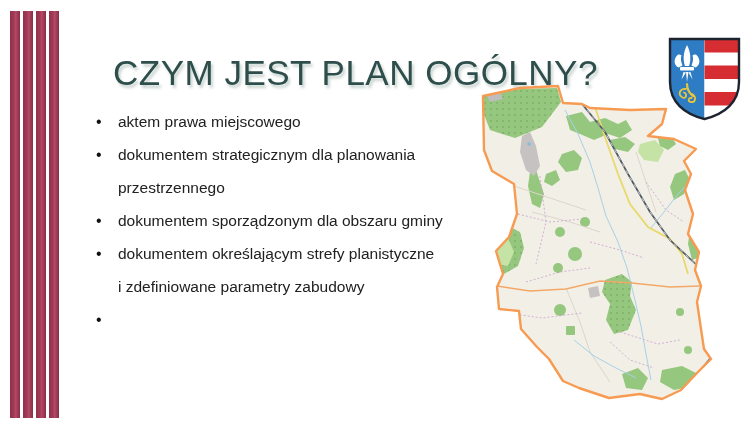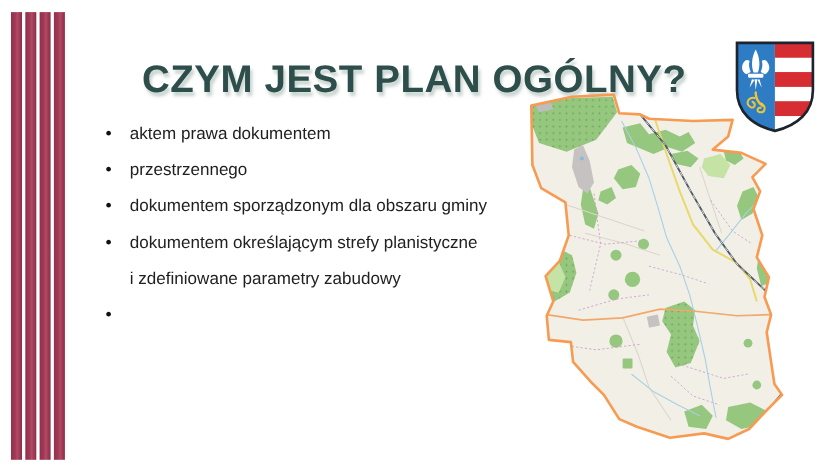--- a/index.html
+++ b/index.html
@@ -10,22 +10,22 @@
   }
   .stripes {
     position:absolute; left:10px; top:11px; height:407px;
     display:flex; gap:3.4px;
   }
   .stripe {
     width:9.6px; height:100%;
     background: linear-gradient(90deg, #93304c 0%, var(--accent,#a23a56) 40%, #b24a66 55%, #8c2c47 100%);
   }
   .title {
-    position:absolute; left:129px; top:30px;
-    font-size:35px; font-weight:700; letter-spacing:.5px; white-space:nowrap;
+    position:absolute; left:113px; top:30px;
+    font-size:35px; font-weight:400; letter-spacing:.5px; white-space:nowrap;
     color:var(--title,#2e4e4b);
     text-shadow:2px 3px 3px rgba(160,180,173,.6);
   }
   .bullets {
     position:absolute; left:94px; top:105px; width:400px;
     margin:0; padding:0; list-style:none;
     font-size:15.5px; color:var(--text,#212121);
   }
   .bullets li { position:relative; padding-left:24px; }
   .bullets li::before {
@@ -43,24 +43,25 @@
   <div class="stripe"></div>
   <div class="stripe"></div>
   <div class="stripe"></div>
   <div class="stripe"></div>
 </div>
 
 <h1 class="title">CZYM JEST PLAN OGÓLNY?</h1>
 
 <ul class="bullets">
   <li>
-    <span class="line">aktem prawa dokumentem</span>
+    <span class="line">aktem prawa miejscowego</span>
     <span class="line"></span>
   </li>
   <li>
+    <span class="line">dokumentem strategicznym dla planowania</span>
     <span class="line">przestrzennego</span>
   </li>
   <li>
     <span class="line">dokumentem sporządzonym dla obszaru gminy</span>
     <span class="line"></span>
   </li>
   <li>
     <span class="line">dokumentem określającym strefy planistyczne</span>
     <span class="line">i zdefiniowane parametry zabudowy</span>
   </li>

